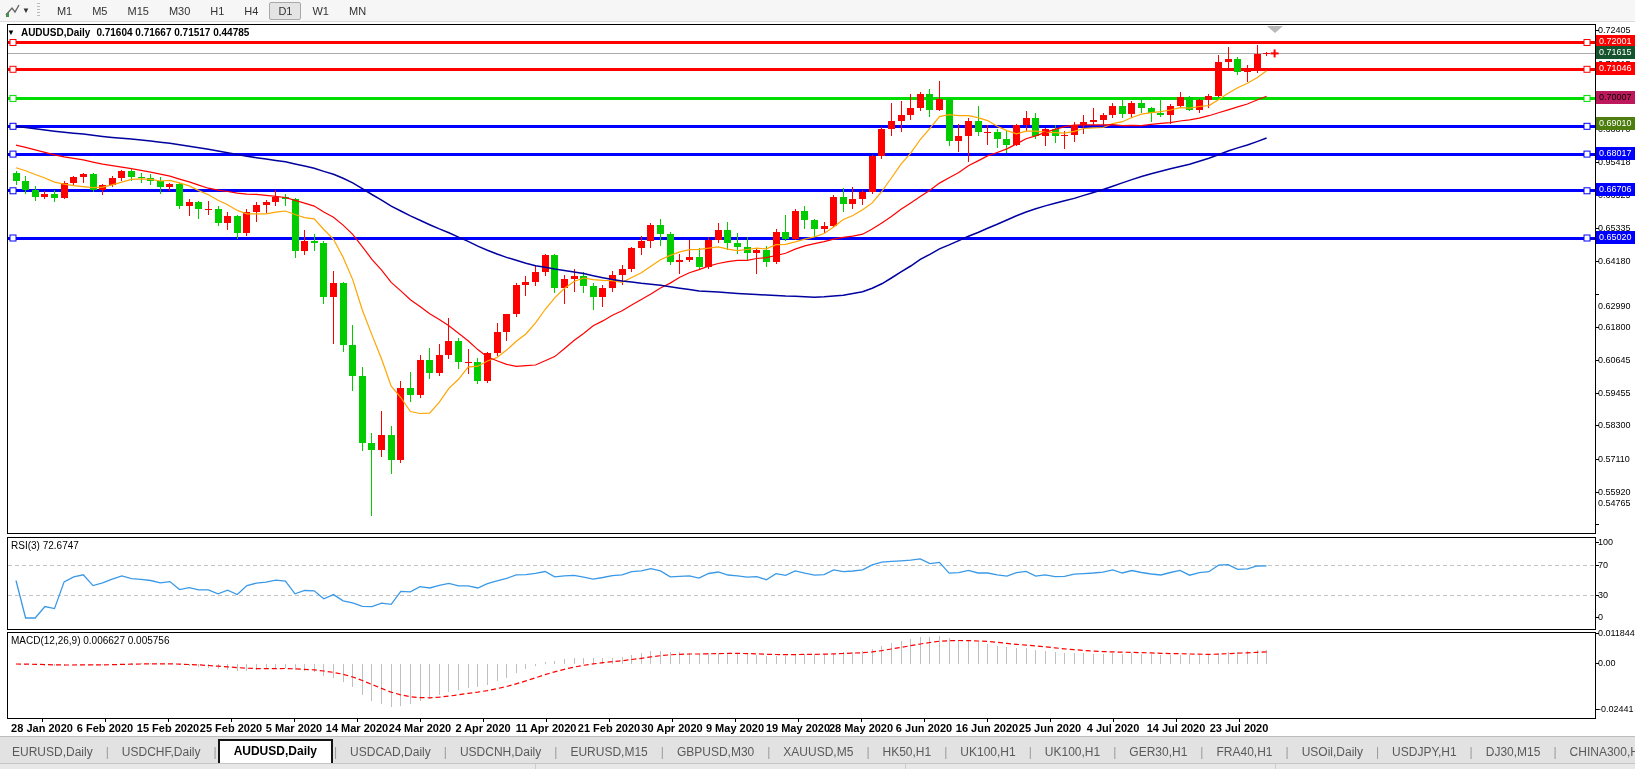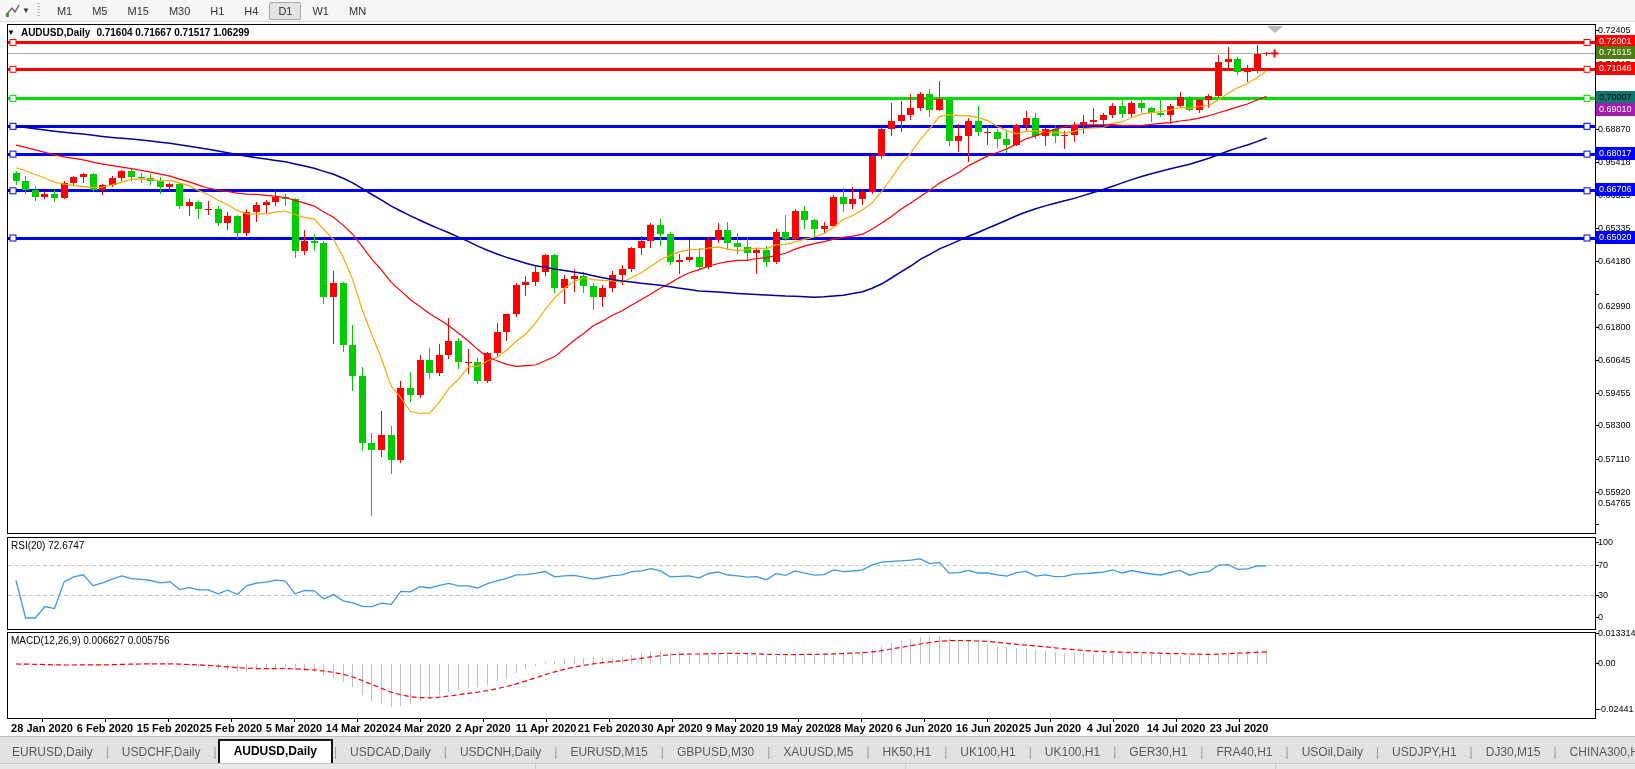--- a/index.html
+++ b/index.html
@@ -388,32 +388,32 @@
         <polyline points="8.0,101.2 17.6,102.4 27.2,103.7 36.9,104.9 46.5,106.2 56.1,107.3 65.7,108.2 75.3,109.1 85.0,110.3 94.6,111.4 104.2,112.4 113.8,113.2 123.4,114.1 133.1,115.1 142.7,116.1 152.3,117.2 161.9,118.3 171.5,119.8 181.2,121.2 190.8,122.7 200.4,124.2 210.0,126.0 219.6,127.7 229.3,129.6 238.9,131.2 248.5,132.7 258.1,134.1 267.7,135.4 277.4,136.7 287.0,139.0 296.6,141.1 306.2,143.3 315.8,146.4 325.5,149.3 335.1,153.3 344.7,157.8 354.3,163.6 363.9,169.5 373.6,175.1 383.2,181.2 392.8,186.0 402.4,190.9 412.0,195.2 421.7,199.7 431.3,203.9 440.9,207.8 450.5,212.1 460.1,216.4 469.8,221.1 479.4,225.2 489.0,229.0 498.6,232.4 508.2,235.3 517.9,238.2 527.5,240.8 537.1,242.2 546.7,244.0 556.3,245.5 566.0,247.0 575.6,248.6 585.2,250.7 594.8,252.7 604.4,254.5 614.1,256.0 623.7,257.1 633.3,258.3 642.9,259.2 652.5,260.3 662.2,261.8 671.8,263.2 681.4,264.5 691.0,266.0 700.6,266.6 710.3,267.1 719.9,267.7 729.5,268.4 739.1,269.0 748.7,269.6 758.4,270.1 768.0,270.5 777.6,271.1 787.2,271.2 796.8,271.7 806.5,272.2 816.1,271.7 825.7,270.9 835.3,270.2 844.9,268.4 854.6,266.8 864.2,263.3 873.8,258.8 883.4,253.0 893.0,246.9 902.7,241.0 912.3,234.3 921.9,229.3 931.5,223.9 941.1,219.9 950.8,215.6 960.4,211.3 970.0,207.5 979.6,203.3 989.2,199.3 998.9,195.0 1008.5,190.8 1018.1,187.0 1027.7,183.7 1037.3,180.9 1047.0,178.2 1056.6,175.7 1066.2,173.4 1075.8,170.4 1085.4,167.5 1095.1,164.5 1104.7,161.3 1114.3,157.9 1123.9,154.6 1133.5,151.5 1143.2,148.7 1152.8,146.3 1162.4,143.8 1172.0,141.5 1181.6,139.2 1191.3,136.3 1200.9,133.3 1210.5,129.7 1220.1,126.0 1229.7,122.9 1239.4,120.0 1249.0,116.6 1258.6,113.0" fill="none" stroke="#0000A0" stroke-width="1.5"></polyline>
         <g stroke="#FF0000" stroke-width="2">
           <line x1="1262.6" y1="28.4" x2="1270.6" y2="28.4"></line>
           <line x1="1266.6" y1="24.4" x2="1266.6" y2="32.4"></line>
         </g>
       </svg>
   </div>
   <div class="chart-title">
     <span class="tri">▼</span>
     <span>AUDUSD,Daily</span>
-    <span>0.71604 0.71667 0.71517 1.06299</span>
+    <span>0.71604 0.71667 0.71517 0.44785</span>
   </div>
 
   <div class="pane" id="rsi-pane">
     <svg id="rsi-svg" width="1587" height="91">
         <line x1="0" y1="27.5" x2="1587" y2="27.5" stroke="#C4C4C4" stroke-width="1" stroke-dasharray="4 3"></line>
         <line x1="0" y1="57.5" x2="1587" y2="57.5" stroke="#C4C4C4" stroke-width="1" stroke-dasharray="4 3"></line>
         <polyline points="8.0,42.5 17.6,80.0 27.2,80.0 36.9,68.5 46.5,70.6 56.1,43.9 65.7,38.9 75.3,36.8 85.0,47.6 94.6,44.9 104.2,41.1 113.8,37.9 123.4,40.7 133.1,41.3 142.7,42.5 152.3,44.9 161.9,43.6 171.5,51.6 181.2,49.6 190.8,51.8 200.4,51.8 210.0,55.8 219.6,52.2 229.3,56.5 238.9,47.6 248.5,45.1 258.1,44.1 267.7,42.2 277.4,43.2 287.0,55.8 296.6,52.5 306.2,52.8 315.8,60.8 325.5,56.6 335.1,62.8 344.7,64.9 354.3,68.3 363.9,68.6 373.6,65.1 383.2,66.4 392.8,53.3 402.4,53.9 412.0,48.7 421.7,50.0 431.3,47.4 440.9,45.4 450.5,47.8 460.1,47.8 469.8,50.0 479.4,45.7 489.0,42.8 498.6,40.4 508.2,36.9 517.9,36.6 527.5,35.4 537.1,33.5 546.7,38.8 556.3,37.8 566.0,37.4 575.6,39.1 585.2,41.1 594.8,39.5 604.4,37.6 614.1,36.8 623.7,33.7 633.3,32.8 642.9,30.6 652.5,32.9 662.2,38.9 671.8,38.4 681.4,37.9 691.0,40.1 700.6,35.5 710.3,34.0 719.9,37.0 729.5,37.9 739.1,39.2 748.7,38.7 758.4,41.7 768.0,35.7 777.6,37.4 787.2,32.9 796.8,35.2 806.5,37.2 816.1,36.7 825.7,31.9 835.3,33.7 844.9,33.0 854.6,31.9 864.2,26.9 873.8,24.1 883.4,23.3 893.0,22.8 902.7,22.1 912.3,20.9 921.9,25.7 931.5,24.4 941.1,35.2 950.8,34.6 960.4,32.4 970.0,35.0 979.6,35.0 989.2,36.8 998.9,38.2 1008.5,34.6 1018.1,33.4 1027.7,38.1 1037.3,36.8 1047.0,38.6 1056.6,38.3 1066.2,36.2 1075.8,35.6 1085.4,35.0 1095.1,34.1 1104.7,31.9 1114.3,35.0 1123.9,32.5 1133.5,34.5 1143.2,36.0 1152.8,37.0 1162.4,34.5 1172.0,32.4 1181.6,37.2 1191.3,34.7 1200.9,33.7 1210.5,27.1 1220.1,26.6 1229.7,31.4 1239.4,30.8 1249.0,28.0 1258.6,27.9" fill="none" stroke="#3A99E6" stroke-width="1.3"></polyline>
       </svg>
   </div>
   <div class="ind-label" style="top:540px;">
-    <span>RSI(20)</span>&nbsp;<span>72.6747</span>
+    <span>RSI(3)</span>&nbsp;<span>72.6747</span>
   </div>
 
   <div class="pane" id="macd-pane">
     <svg id="macd-svg" width="1587" height="85">
         <g stroke="#BFBFBF" stroke-width="1" shape-rendering="crispEdges">
           <line x1="8.0" y1="31" x2="8.0" y2="31.0"></line>
           <line x1="17.6" y1="31" x2="17.6" y2="31.5"></line>
           <line x1="27.2" y1="31" x2="27.2" y2="32.2"></line>
           <line x1="36.9" y1="31" x2="36.9" y2="32.6"></line>
           <line x1="46.5" y1="31" x2="46.5" y2="33.1"></line>
@@ -579,36 +579,36 @@
       <div class="ptick-mark" style="top:401px"></div>
       <div class="ptick" style="top:396px">0.58300</div>
       <div class="ptick-mark" style="top:435px"></div>
       <div class="ptick" style="top:430px">0.57110</div>
       <div class="ptick-mark" style="top:468px"></div>
       <div class="ptick" style="top:463px">0.55920</div>
       <div class="ptick-mark" style="top:500px"></div>
       <div class="ptick" style="top:474px">0.54765</div>
       <div class="plabel" style="top:11px;background:#FF0000;color:#FFFFFF">0.72001</div>
       <div class="plabel" style="top:38px;background:#FF0000;color:#FFFFFF">0.71046</div>
-      <div class="plabel" style="top:67px;background:#0f766e;color:#000000">0.70007</div>
-      <div class="plabel" style="top:79px;background:#a21caf;color:#FFFFFF">0.69010</div>
+      <div class="plabel" style="top:67px;background:#be185d;color:#000000">0.70007</div>
+      <div class="plabel" style="top:93px;background:#4d7c0f;color:#FFFFFF">0.69010</div>
       <div class="plabel" style="top:123px;background:#0000FF;color:#FFFFFF">0.68017</div>
       <div class="plabel" style="top:159px;background:#0000FF;color:#FFFFFF">0.66706</div>
       <div class="plabel" style="top:207px;background:#0000FF;color:#FFFFFF">0.65020</div>
-      <div class="plabel" style="top:22px;background:#4d7c0f;color:#fff">0.71615</div>
+      <div class="plabel" style="top:22px;background:#14532d;color:#fff">0.71615</div>
       <div class="ptick-mark" style="top:518px"></div>
       <div class="ptick" style="top:513px">100</div>
       <div class="ptick-mark" style="top:541px"></div>
       <div class="ptick" style="top:536px">70</div>
       <div class="ptick-mark" style="top:571px"></div>
       <div class="ptick" style="top:566px">30</div>
       <div class="ptick-mark" style="top:593px"></div>
       <div class="ptick" style="top:588px">0</div>
       <div class="ptick-mark" style="top:609px"></div>
-      <div class="ptick" style="top:604px">0.013314</div>
+      <div class="ptick" style="top:604px">0.011844</div>
       <div class="ptick-mark" style="top:639px"></div>
       <div class="ptick" style="top:634px">0.00</div>
       <div class="ptick-mark" style="top:685px"></div>
       <div class="ptick" style="top:680px">-0.02441</div>
     </div>
 
   <div id="date-axis">
       <div class="dtick" style="left:24px"></div>
       <div class="dlabel" style="left:24px">28 Jan 2020</div>
       <div class="dtick" style="left:87px"></div>

